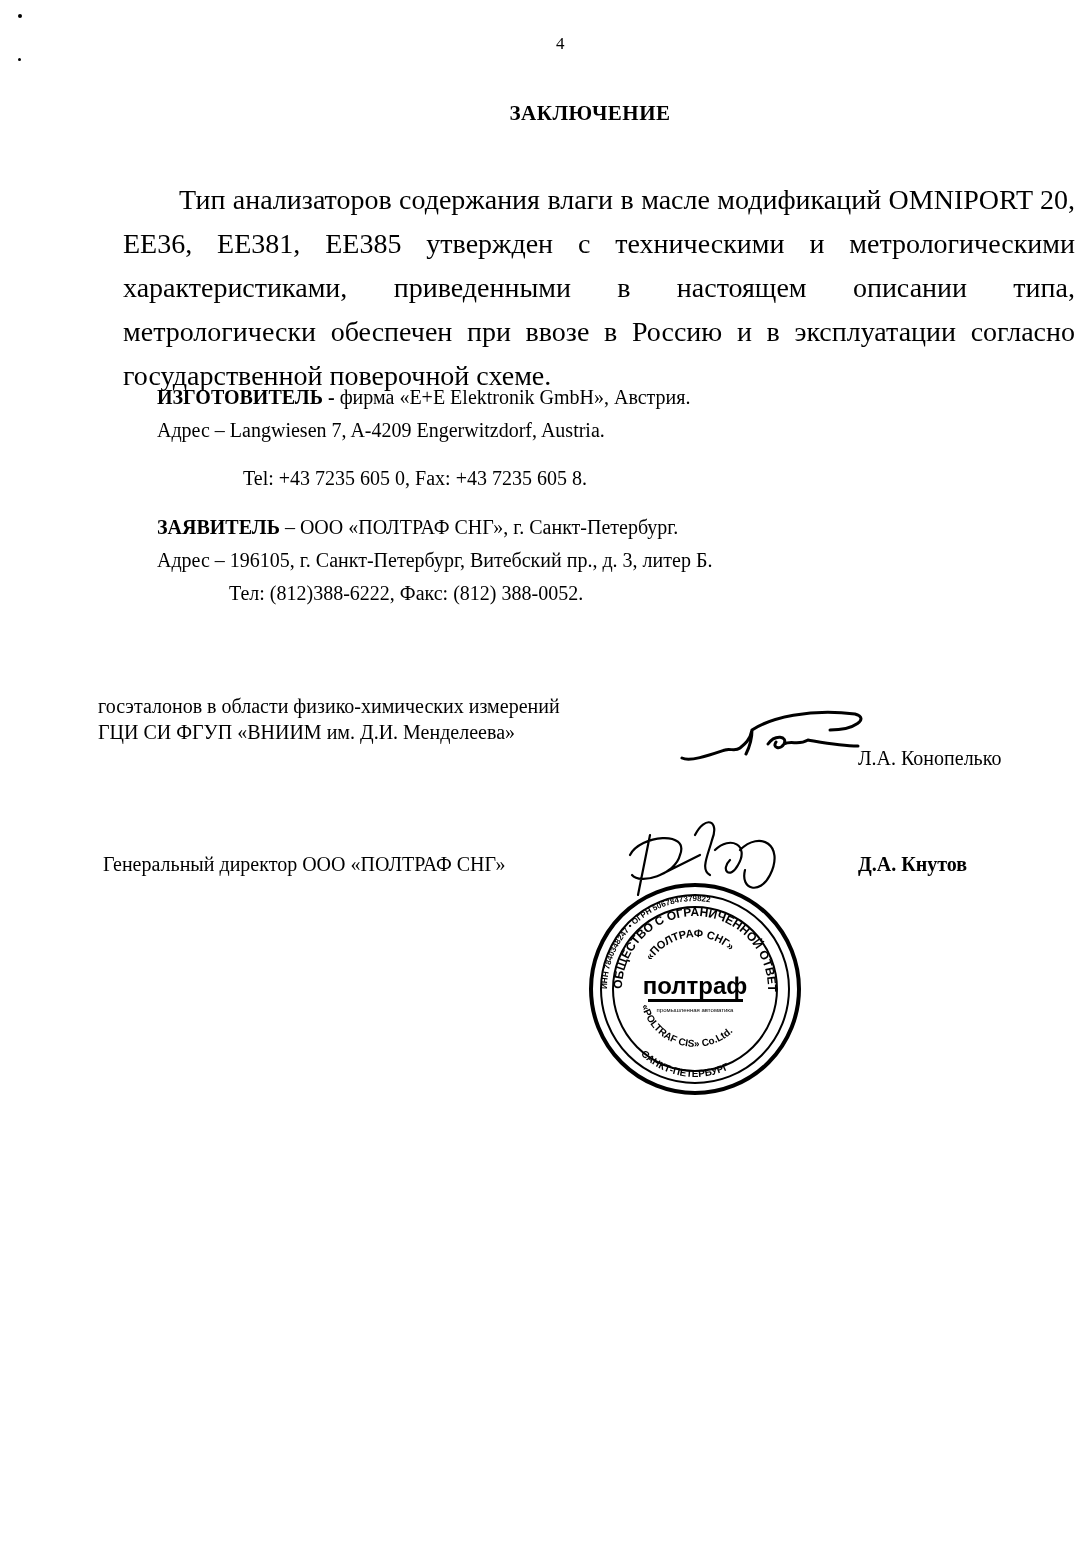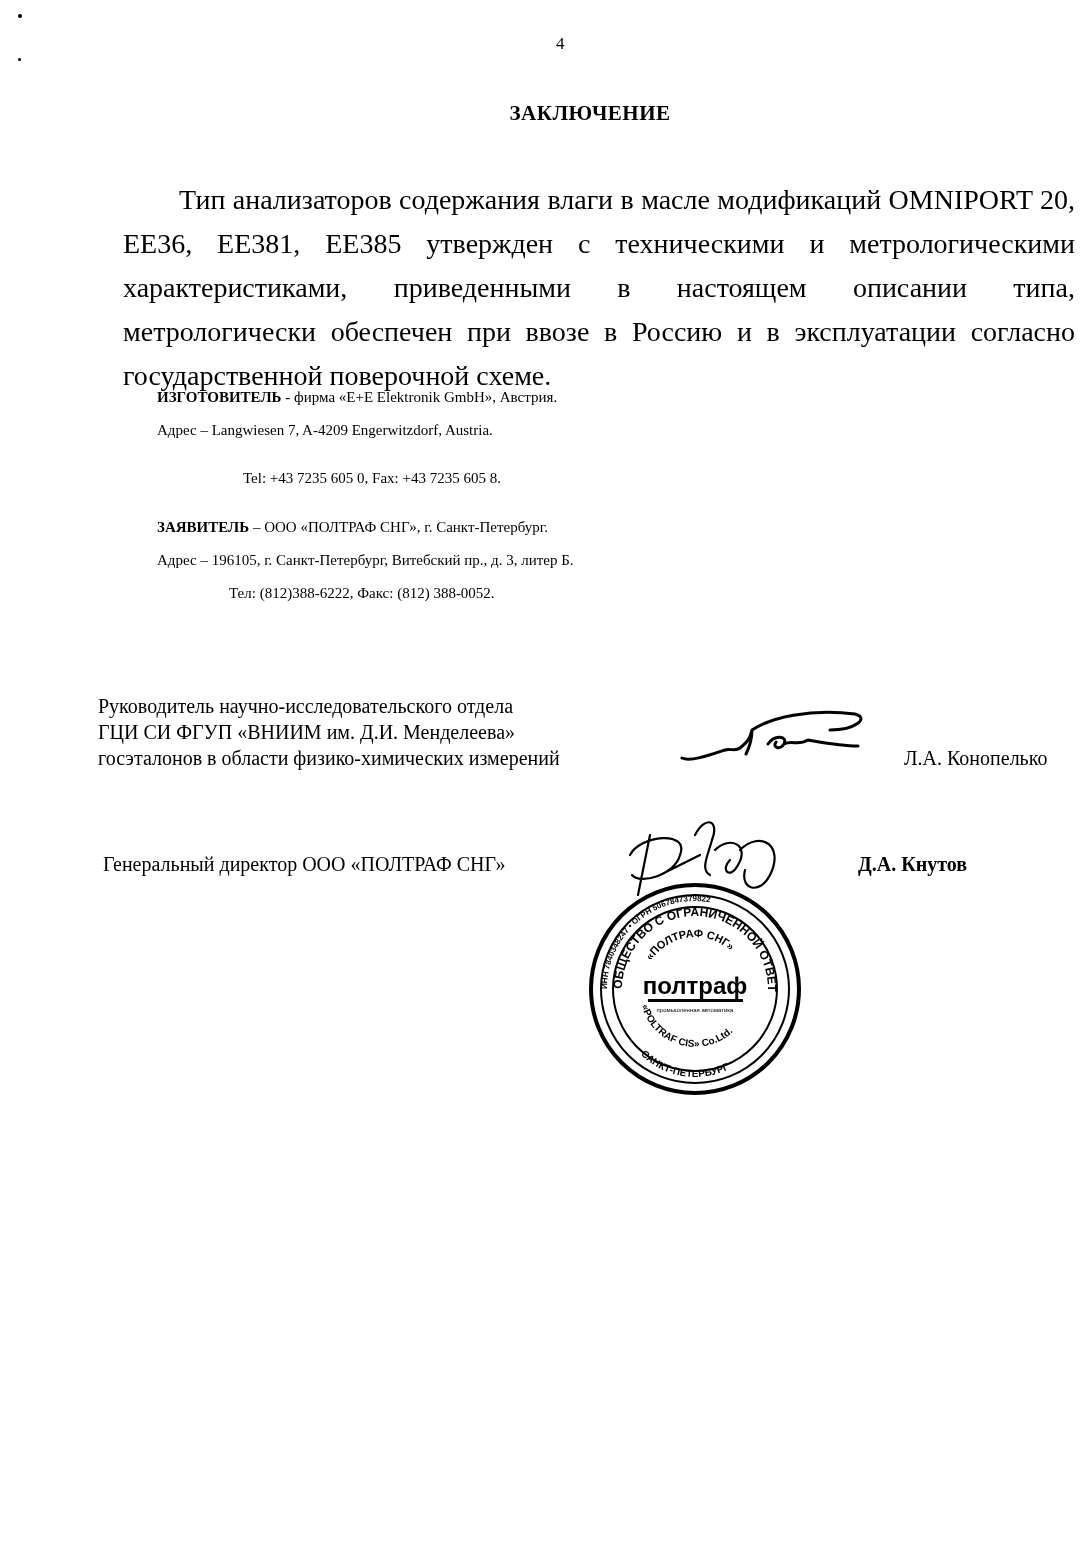--- a/index.html
+++ b/index.html
@@ -2,21 +2,21 @@
 <html><head>
 <meta charset="utf-8">
 <style>
   html, body { margin: 0; padding: 0; background: #ffffff; }
   body { width: 1092px; height: 1560px; position: relative; overflow: hidden;
          font-family: "Liberation Serif", serif; color: #000; }
   .abs { position: absolute; white-space: nowrap; }
   .page-num { left: 556px; top: 34px; font-size: 17px; }
   .title { left: 0; width: 1180px; text-align: center; top: 101px; font-size: 21px; font-weight: bold; letter-spacing: 0.5px; }
   .para { position: absolute; left: 96px; width: 952px; top: 178px; font-size: 28px; line-height: 44px; text-align: justify; text-indent: 56px; margin-left: 27px; }
-  .blk { font-size: 15px; line-height: 33px; }
+  .blk { font-size: 20px; line-height: 33px; }
   .bold { font-weight: bold; }
   .sig-text { font-size: 20px; line-height: 26px; }
   .dot { position: absolute; width: 4px; height: 4px; background: #000; border-radius: 50%; }
   svg { position: absolute; overflow: visible; }
 </style>
 </head>
 <body>
 
 <div class="dot" style="left:18px;top:14px;"></div>
 <div class="dot" style="left:18px;top:58px;width:3px;height:3px;"></div>
@@ -32,28 +32,27 @@
 <div class="abs blk" style="left:157px;top:414px;">Адрес – Langwiesen 7, A-4209 Engerwitzdorf, Austria.</div>
 <div class="abs blk" style="left:243px;top:462px;">Tel: +43 7235 605 0, Fax: +43 7235 605 8.</div>
 
 <div class="abs blk" style="left:157px;top:511px;">
   <span class="bold">ЗАЯВИТЕЛЬ</span><span> – ООО «ПОЛТРАФ СНГ», г. Санкт-Петербург.</span>
 </div>
 <div class="abs blk" style="left:157px;top:544px;">Адрес – 196105, г. Санкт-Петербург, Витебский пр., д. 3, литер Б.</div>
 <div class="abs blk" style="left:229px;top:577px;">Тел: (812)388-6222, Факс: (812) 388-0052.</div>
 
 <div class="abs sig-text" style="left:98px;top:693px;">
-  <div>Руководитель научно-исследовательского отдела</div>
+  <div>госэталонов в области физико-химических измерений</div>
   <div>ГЦИ СИ ФГУП «ВНИИМ им. Д.И. Менделеева»</div>
-  <div>госэталонов в области физико-химических измерений</div>
 </div>
 <svg style="left:680px;top:700px;" width="180" height="80" viewBox="0 0 180 80">
   <path d="M2 58 C10 62, 30 55, 45 50 C50 48, 55 52, 60 48 C65 44, 70 40, 72 30 C72 40, 68 50, 66 54 M72 30 C90 18, 130 8, 175 14 C190 18, 175 30, 150 30 M88 44 C95 34, 108 36, 104 44 C100 50, 92 48, 96 42 M104 44 C112 40, 118 46, 128 40 C140 42, 160 46, 178 46" fill="none" stroke="#000" stroke-width="3" stroke-linecap="round"></path>
 </svg>
-<div class="abs sig-text" style="left:904px;top:745px;">Л.А. Конопелько</div>
+<div class="abs sig-text" style="left:858px;top:745px;">Л.А. Конопелько</div>
 
 <div class="abs sig-text" style="left:103px;top:851px;text-align:right;">Генеральный директор ООО «ПОЛТРАФ СНГ»</div>
 <svg style="left:620px;top:815px;" width="170" height="90" viewBox="0 0 170 90">
   <path d="M10 40 C20 20, 70 15, 60 40 C55 60, 20 70, 12 60 M30 20 L18 80 M40 60 L80 40 M75 20 C85 0, 100 5, 92 25 C88 40, 80 55, 90 60 M95 35 C110 20, 130 30, 118 50 C110 65, 100 55, 110 45 M120 35 C140 15, 165 30, 150 60 C140 80, 120 75, 125 55" fill="none" stroke="#000" stroke-width="2.2" stroke-linecap="round"></path>
 </svg>
 <div class="abs sig-text" style="left:858px;top:851px;font-weight:bold;">Д.А. Кнутов</div>
 
 <svg style="left:588px;top:882px;" width="214" height="214" viewBox="0 0 214 214">
   <defs>
     <path id="outerArc" d="M107,107 m-88,0 a88,88 0 1,1 176,0 a88,88 0 1,1 -176,0"></path>

